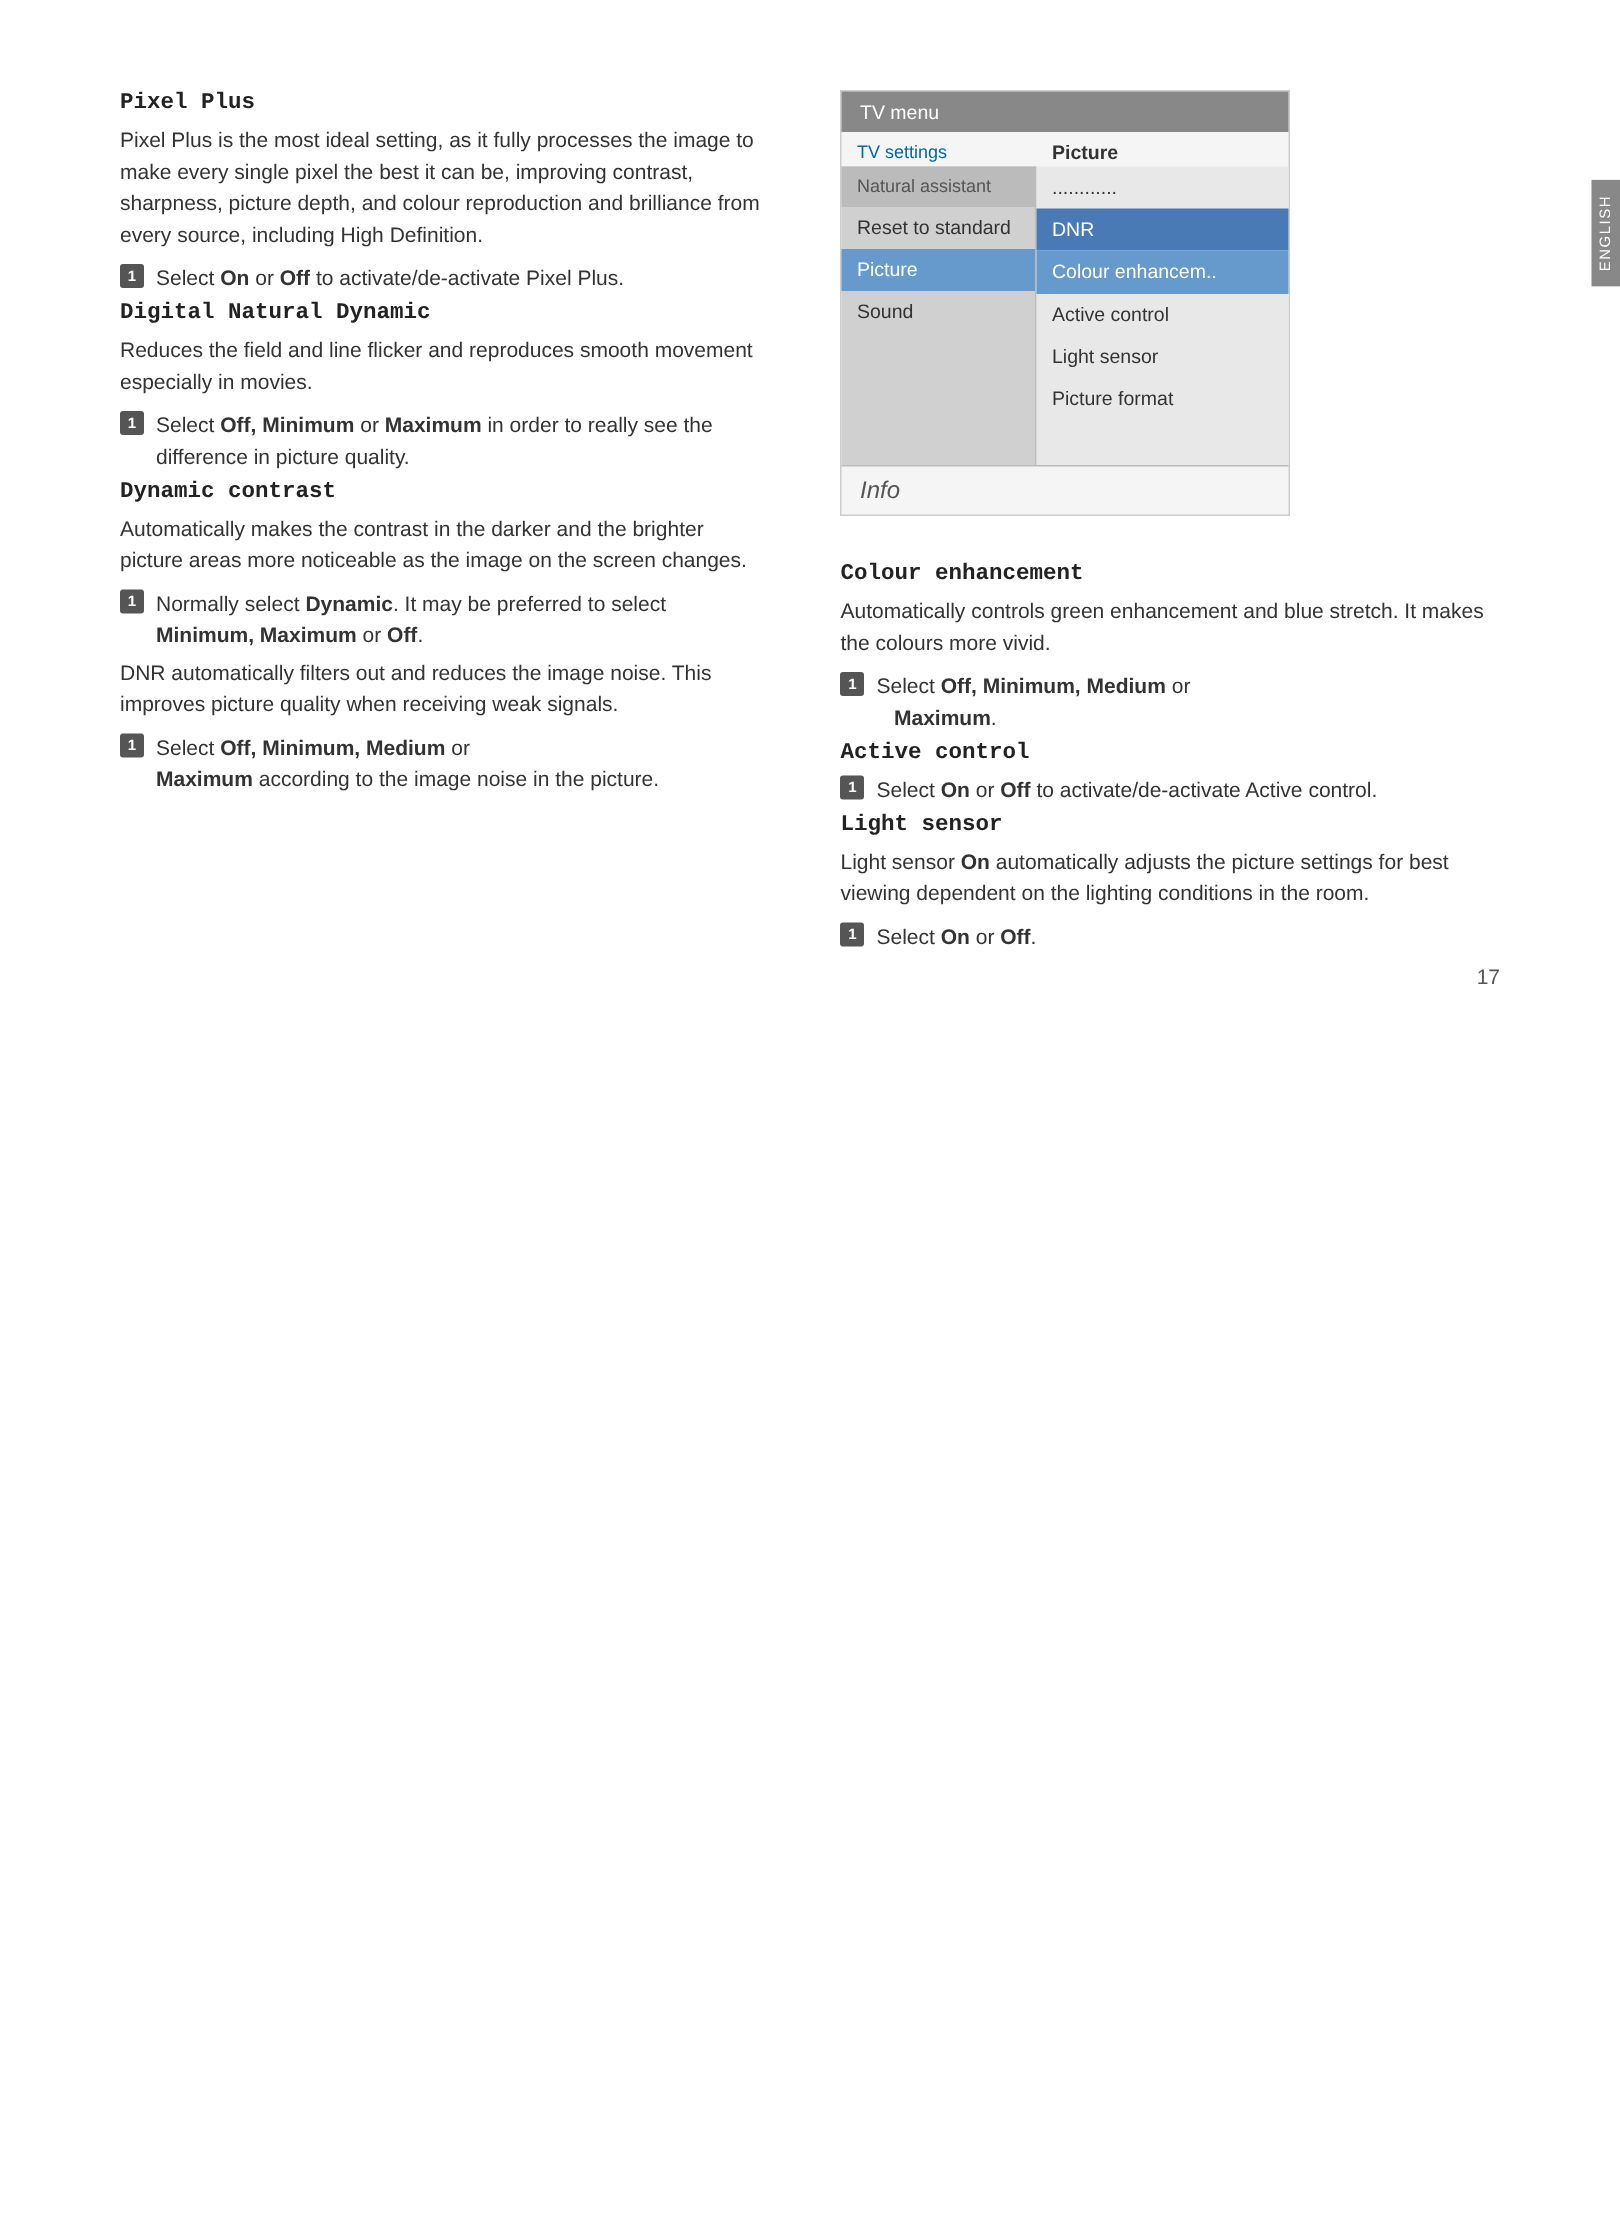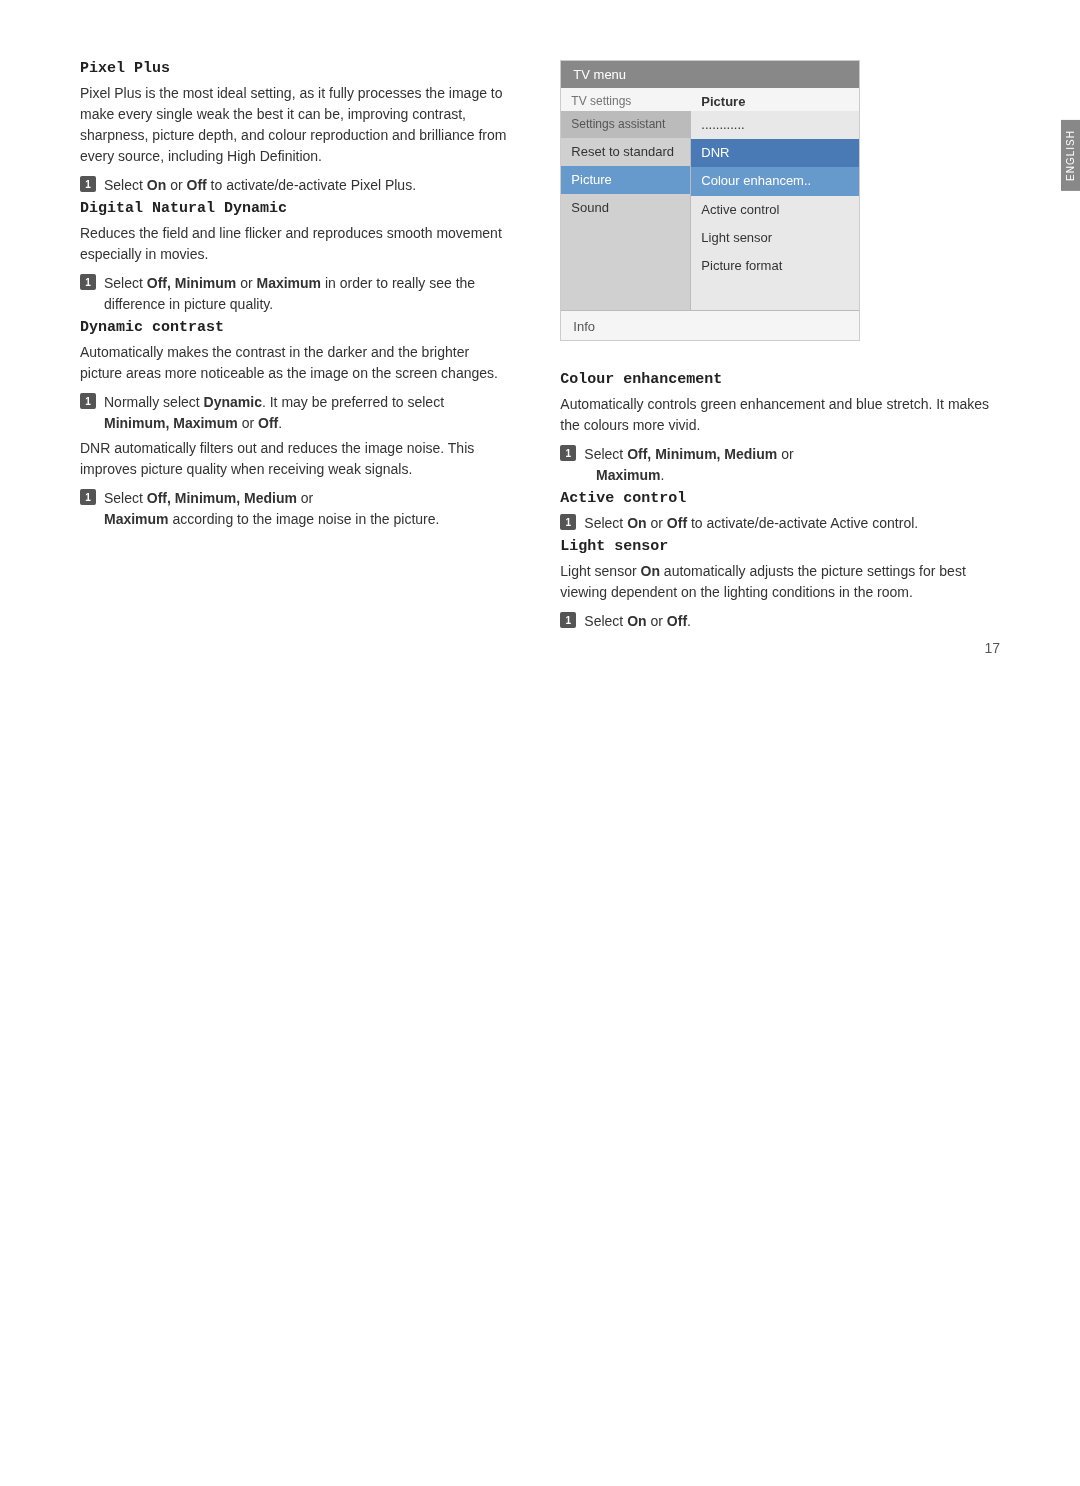--- a/index.html
+++ b/index.html
@@ -144,21 +144,22 @@
 
     .tv-menu-right-item.highlighted {
       background: #4a7ab5;
       color: #fff;
     }
 
     .tv-menu-info-row {
       display: flex;
       padding: 8px 12px 6px 12px;
       color: #555;
-      font-size: 13px;
+      font-size: 16px;
+      font-style: italic;
     }
 
     
     .side-tab {
       position: absolute;
       right: 0;
       top: 120px;
       background: #888;
       color: #fff;
       writing-mode: vertical-rl;
@@ -187,21 +188,21 @@
   </style>
 </head>
 <body>
 
 <div class="page-container">
 
   <div class="left-col">
 
     <div>
       <div class="section-title">Pixel Plus</div>
-      <div class="section-body">Pixel Plus is the most ideal setting, as it fully processes the image to make every single weak the best it can be, improving contrast, sharpness, picture depth, and colour reproduction and brilliance from every source, including High Definition.</div>
+      <div class="section-body">Pixel Plus is the most ideal setting, as it fully processes the image to make every single pixel the best it can be, improving contrast, sharpness, picture depth, and colour reproduction and brilliance from every source, including High Definition.</div>
       <div class="bullet-row">
         <span class="bullet-icon">1</span>
         <span class="bullet-text">Select <strong>On</strong> or <strong>Off</strong> to activate/de-activate Pixel Plus.</span>
       </div>
     </div>
 
     <div>
       <div class="section-title">Digital Natural Dynamic</div>
       <div class="section-body">Reduces the field and line flicker and reproduces smooth movement especially in movies.</div>
       <div class="bullet-row">
@@ -227,27 +228,27 @@
       </div>
     </div>
 
   </div>
 
   <div class="right-col">
 
     <div class="tv-menu-panel">
       <div class="tv-menu-header">TV menu</div>
       <div style="display:flex; padding: 4px 0 0 0;">
-        <div style="padding: 2px 10px; font-size:12px; color:#737373; width:130px;">TV settings</div>
+        <div style="padding: 2px 10px; font-size:12px; color:#0369a1; width:130px;">TV settings</div>
         <div style="padding: 2px 10px; font-size:13px; font-weight:bold; color:#333;">Picture</div>
       </div>
       <div class="tv-menu-row">
 
         <div class="tv-menu-left">
-          <div class="tv-menu-item header-item">Settings assistant</div>
+          <div class="tv-menu-item header-item">Natural assistant</div>
           <div class="tv-menu-item">Reset to standard</div>
           <div class="tv-menu-item active">Picture</div>
           <div class="tv-menu-item">Sound</div>
           <div class="tv-menu-item" style="height: 30px;"></div>
           <div class="tv-menu-item" style="height: 30px;"></div>
         </div>
 
         <div class="tv-menu-right">
           <div class="tv-menu-right-item">............</div>
           <div class="tv-menu-right-item highlighted">DNR</div>

